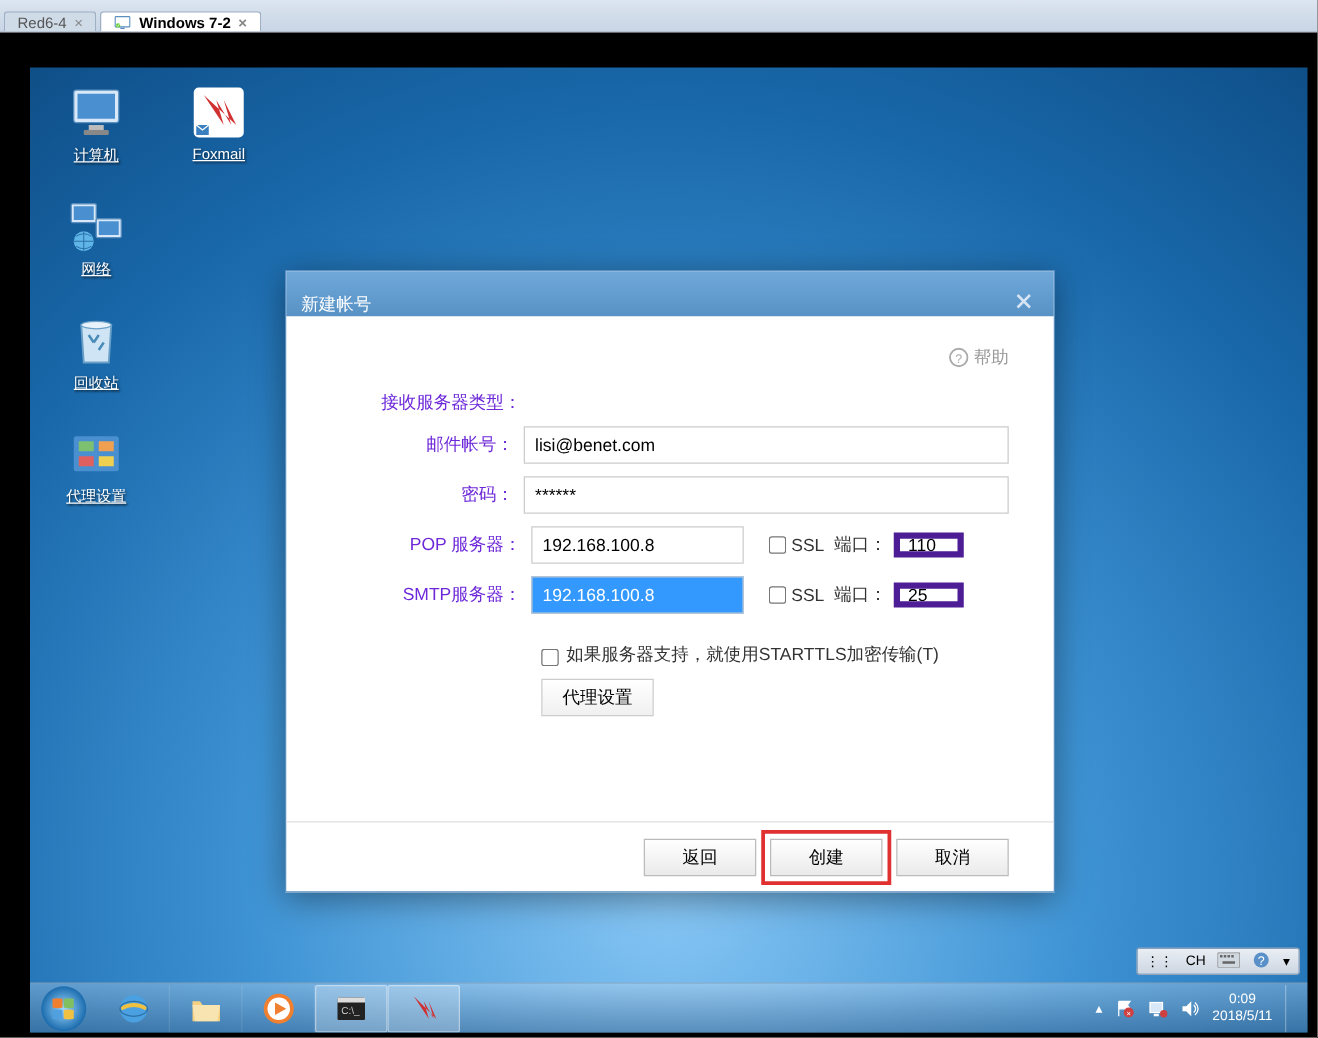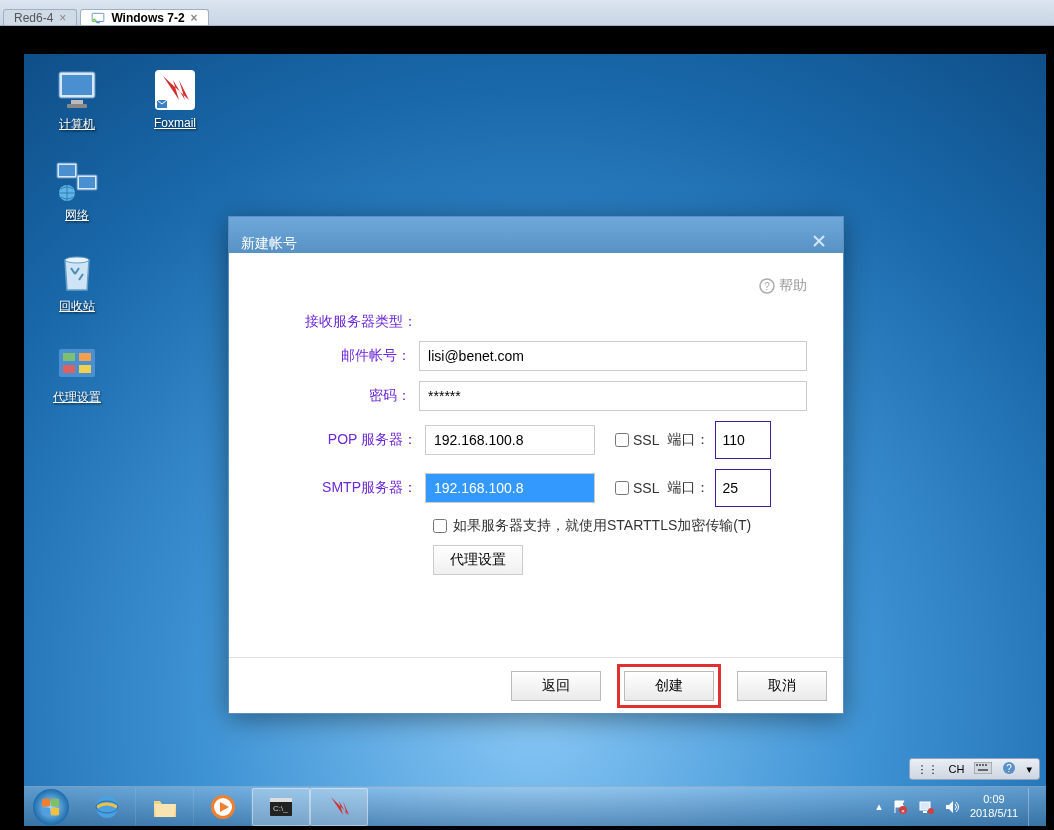--- a/index.html
+++ b/index.html
@@ -36,26 +36,26 @@
     .form-row { display: flex; align-items: center; margin-bottom: 10px; }
     .form-label { width: 160px; text-align: right; padding-right: 8px; font-size: 14px; color: #6d28d9; }
     .form-input, .form-select { height: 30px; border: 1px solid #ccc; padding: 0 8px; font-size: 14px; background: #fff; }
     .full-input { width: 403px; }
     .server-input { width: 170px; }
     .form-select { width: 340px; appearance: none; background: linear-gradient(#fff, #f2f2f2); position: relative; }
     .select-wrap { position: relative; width: 340px; }
     .select-wrap::after { content: ""; position: absolute; right: 10px; top: 12px; border: 5px solid transparent; border-top-color: #666; }
     .ssl-check { margin-left: 20px; display: flex; align-items: center; gap: 4px; font-size: 14px; color: #333; }
     .port-label { margin-left: 8px; font-size: 14px; color: #333; }
-    .port-input { width: 56px; height: 38px; border: 1px solid #4c1d95; padding: 0 6px; font-size: 14px; margin-left: 6px; }
-    .checkbox-row { margin-left: 168px; display: flex; align-items: center; gap: 6px; font-size: 14px; color: #333; margin-top: 10px; margin-bottom: 10px; }
+    .port-input { width: 56px; height: 20px; border: 5px solid #4c1d95; padding: 0 6px; font-size: 14px; margin-left: 6px; }
+    .checkbox-row { margin-left: 168px; display: flex; align-items: flex-end; gap: 6px; font-size: 14px; color: #333; margin-top: 24px; margin-bottom: 10px; }
     .btn-small { margin-left: 168px; height: 30px; padding: 0 16px; border: 1px solid #ccc; background: linear-gradient(#fff, #f0f0f0); font-size: 14px; cursor: pointer; }
     .highlighted-input { background: #3399ff; color: #fff; }
     
-    .dialog-footer { position: absolute; bottom: 0; left: 0; right: 0; height: 56px; border-top: 1px solid #e0e0e0; display: flex; align-items: center; justify-content: flex-end; gap: 16px; padding-right: 16px; }
+    .dialog-footer { position: absolute; bottom: 0; left: 0; right: 0; height: 56px; border-top: 1px solid #e0e0e0; display: flex; align-items: center; justify-content: flex-end; gap: 4px; padding-right: 36px; }
     .btn { width: 90px; height: 30px; border: 1px solid #bbb; background: linear-gradient(#fff, #eaeaea); font-size: 14px; cursor: pointer; }
     .btn-highlight-box { border: 3px solid #e03030; padding: 4px; }
     
     
     .taskbar { position: absolute; left: 0; right: 0; bottom: 0; height: 40px; background: linear-gradient(to bottom, rgba(200,220,240,0.35), rgba(70,110,150,0.55)); display: flex; align-items: center; border-top: 1px solid rgba(255,255,255,0.3); }
     .start-btn { width: 54px; height: 40px; display: flex; align-items: center; justify-content: center; cursor: pointer; }
     .task-icon { width: 58px; height: 38px; display: flex; align-items: center; justify-content: center; cursor: pointer; border-right: 1px solid rgba(255,255,255,0.1); }
     .task-icon.active { background: rgba(255,255,255,0.25); border: 1px solid rgba(255,255,255,0.4); border-radius: 2px; }
     .task-icon svg, .task-icon-img { width: 28px; height: 28px; }
     .tray { margin-left: auto; display: flex; align-items: center; gap: 10px; color: #fff; font-size: 11px; padding-right: 10px; }

